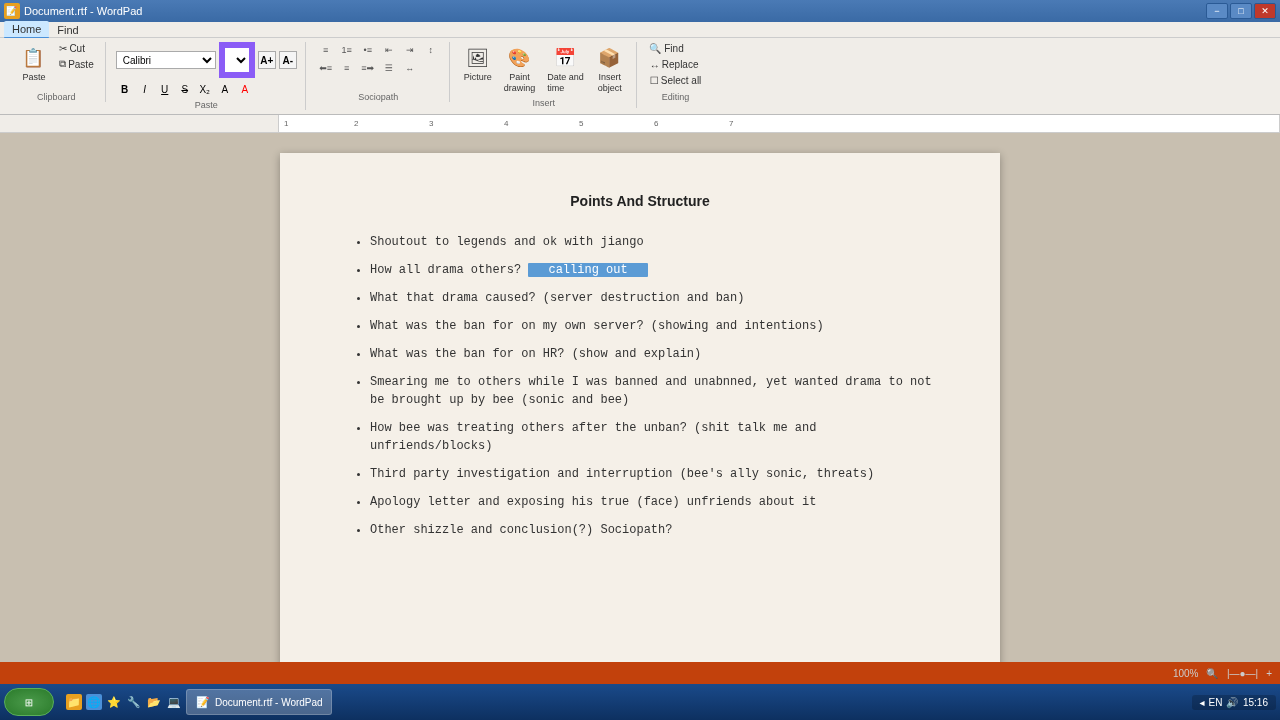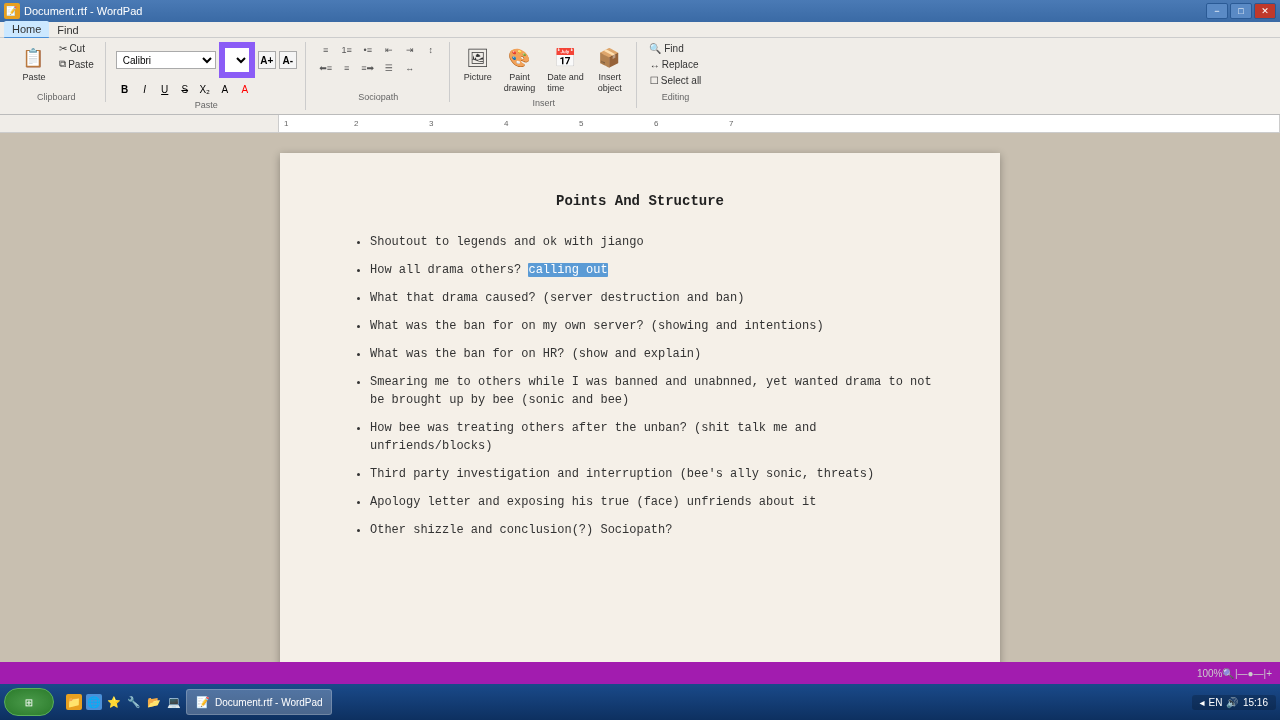--- a/index.html
+++ b/index.html
@@ -258,48 +258,49 @@
       background: #f5f0e8;
       box-shadow: 0 2px 8px rgba(0,0,0,0.3);
       padding: 40px 60px;
     }
     .page-title {
       text-align: center;
       font-size: 14px;
       font-weight: bold;
       color: #222;
       margin-bottom: 24px;
-      font-family: Liberation Mono, monospace;
+      font-family: Liberation Sans, sans-serif;
     }
     .bullet-list {
       list-style: disc;
       padding-left: 30px;
     }
     .bullet-list li {
       font-size: 12px;
       color: #333;
       margin-bottom: 10px;
       line-height: 1.5;
       font-family: Liberation Mono, monospace;
     }
     .highlight {
       background: #5b9bd5;
       color: white;
-      padding: 0 0;
+      padding: 0 20px;
       border-radius: 1px;
     }
 
     
     .status-bar {
       height: 22px;
-      background: #a21caf;
+      background: #c2410c;
       display: flex;
       align-items: center;
       justify-content: flex-end;
       padding: 0 8px;
+      gap: 8px;
     }
     .status-text {
       color: #ccc;
       font-size: 10px;
     }
 
     
     .taskbar {
       height: 36px;
       background: linear-gradient(to bottom, #1a4a8a, #0d3060);

